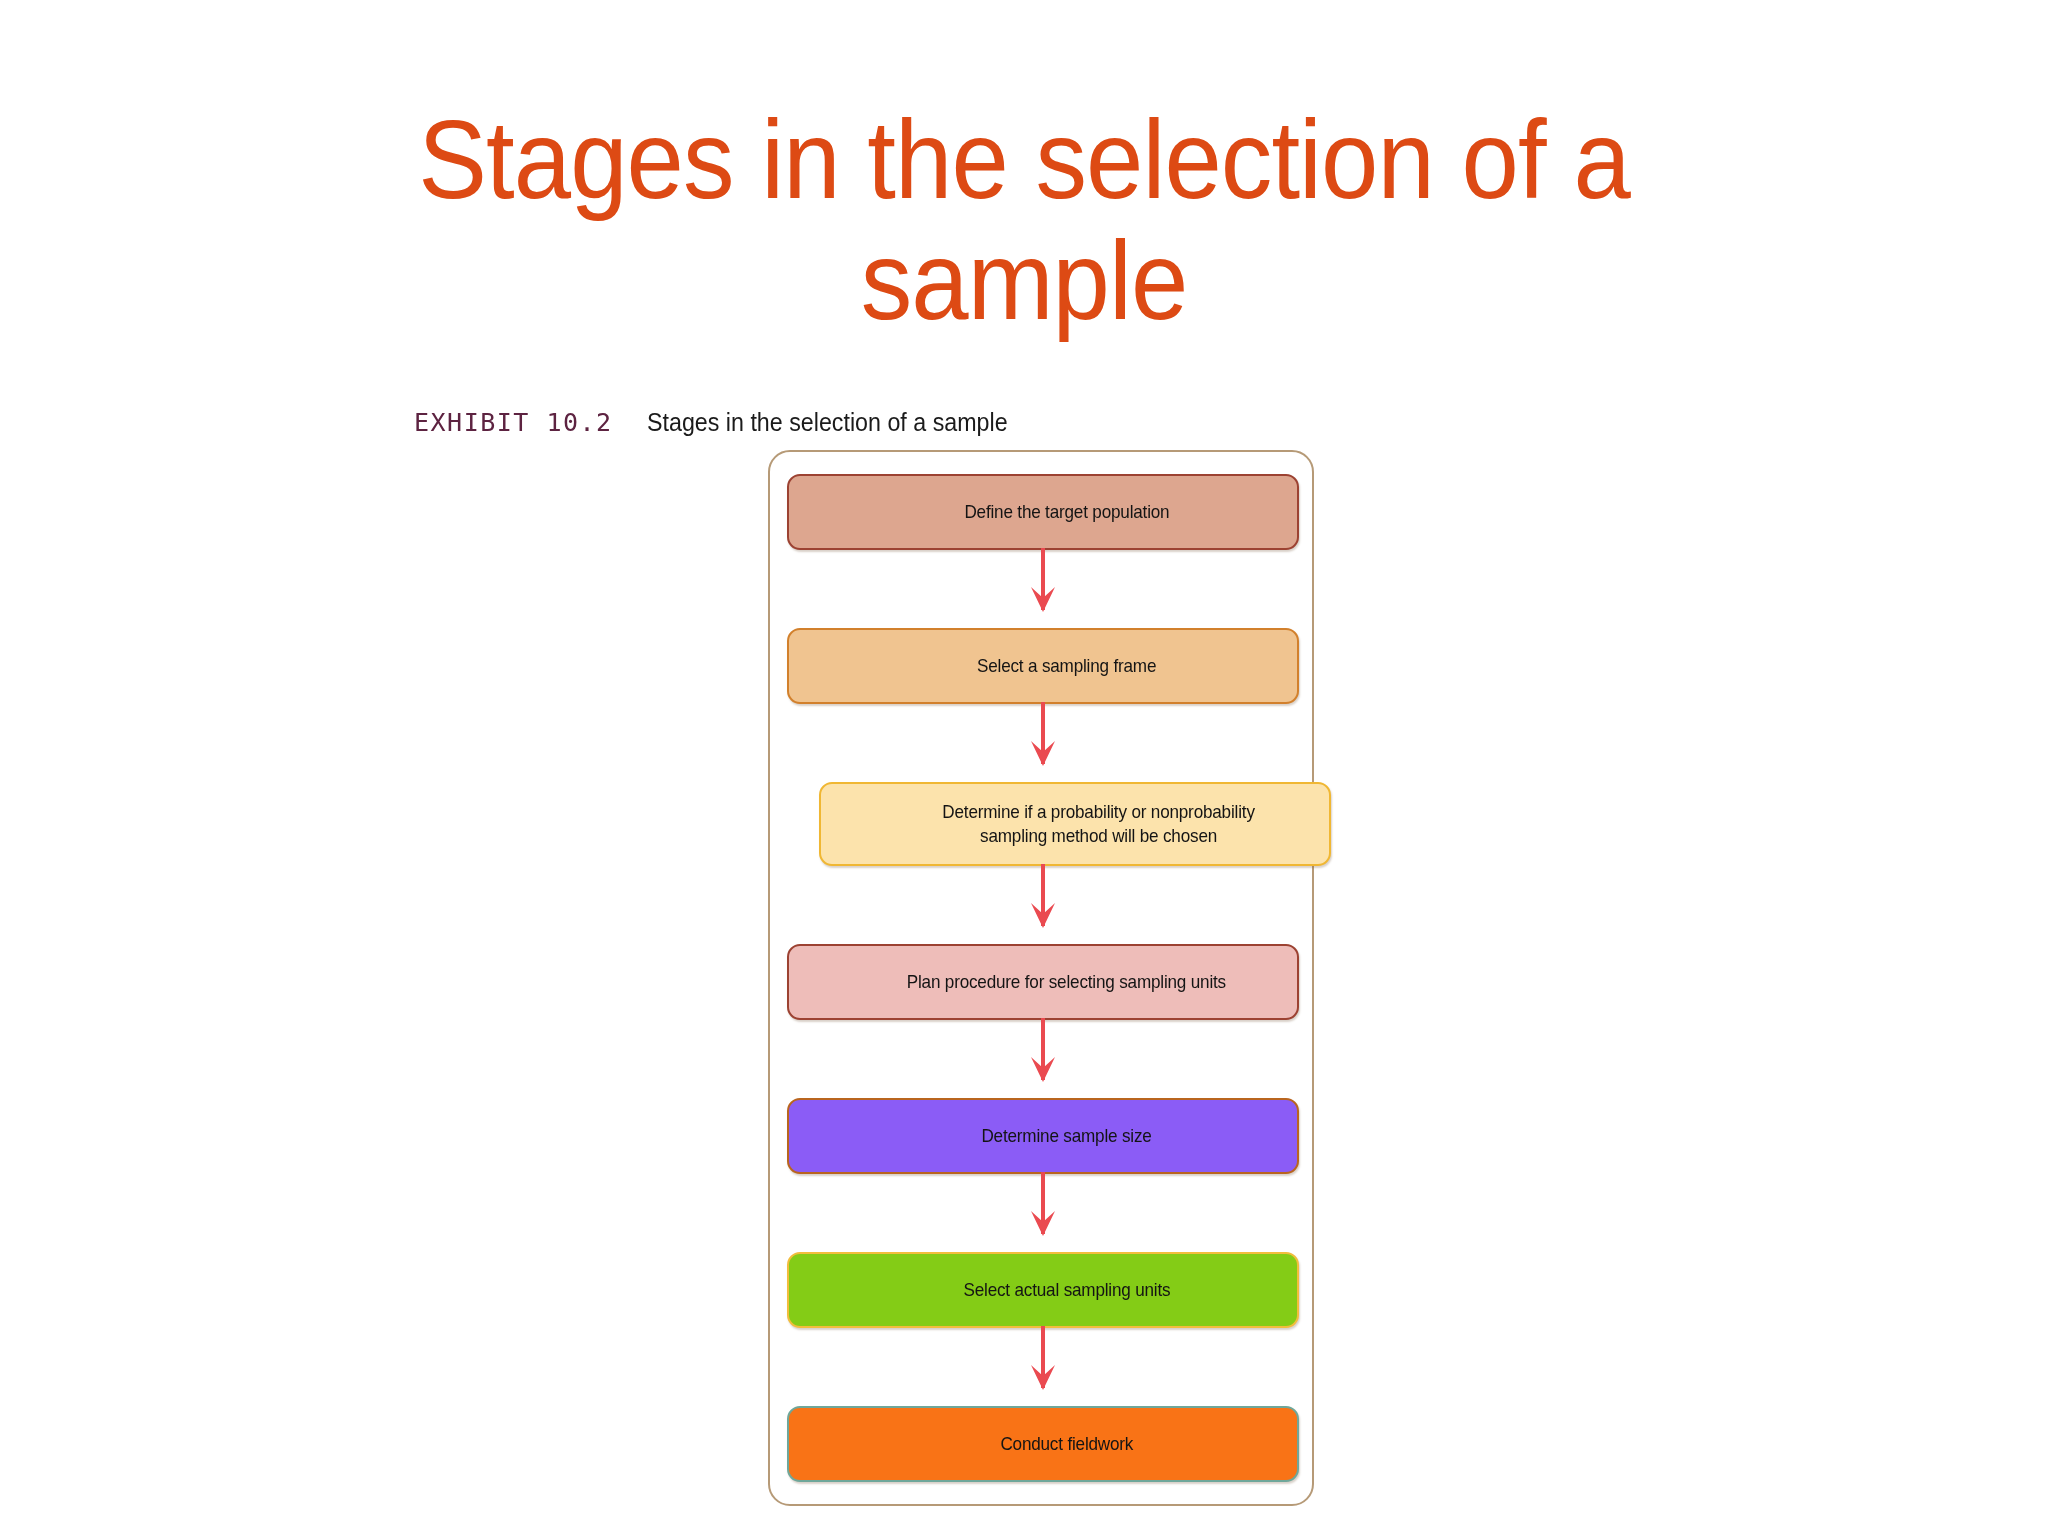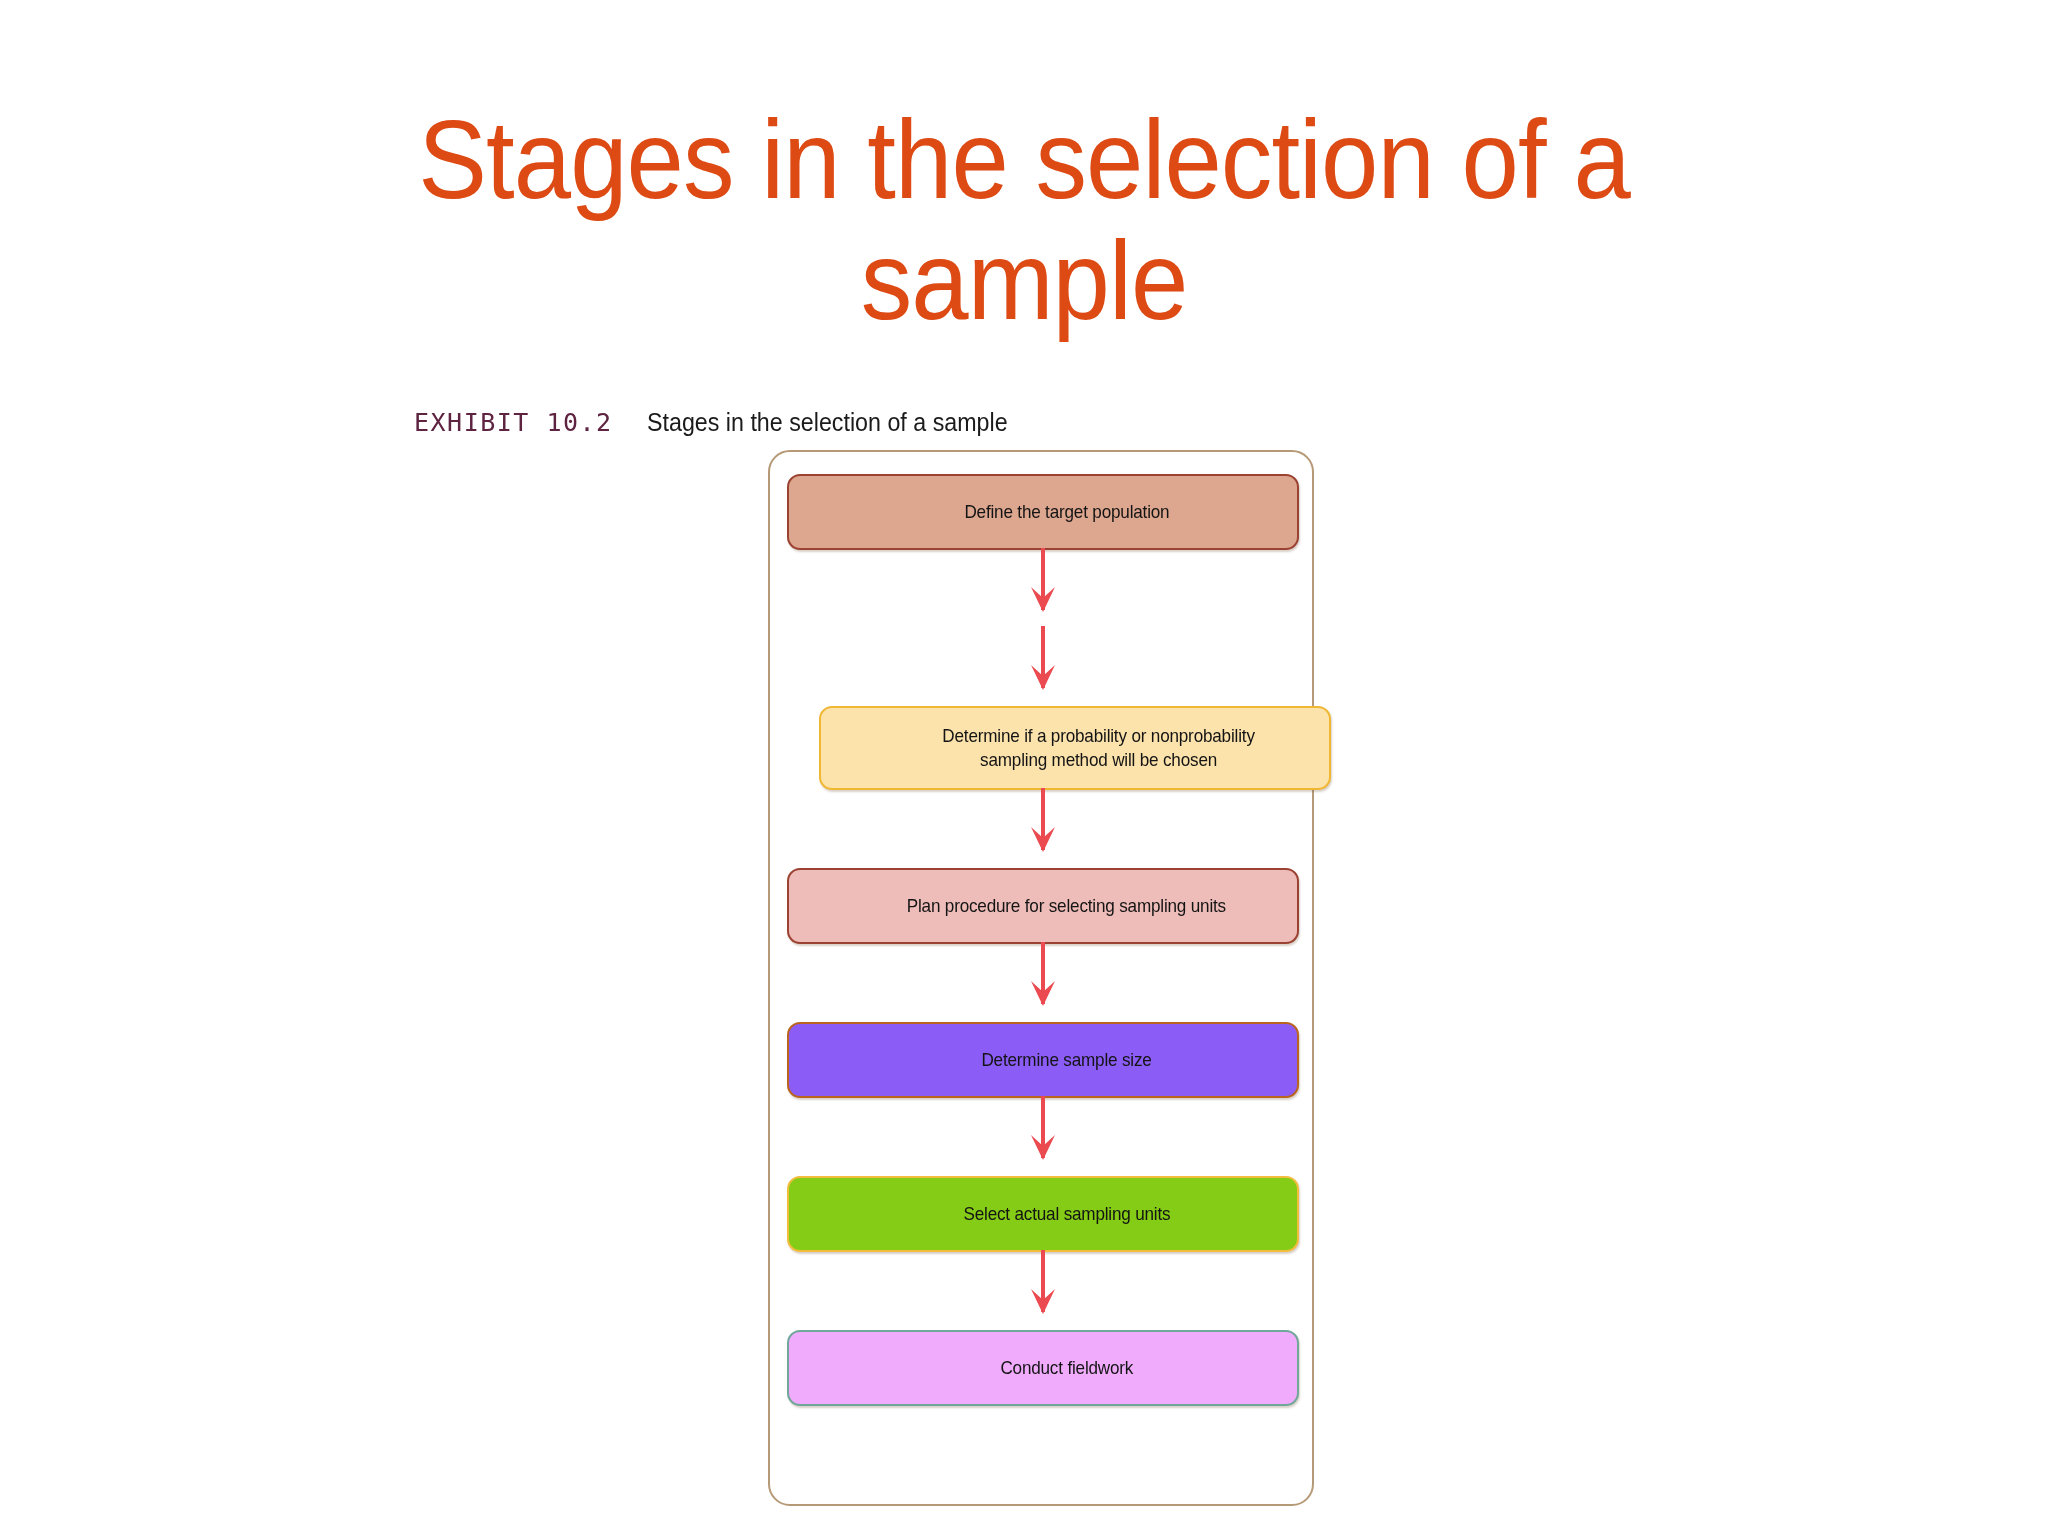--- a/index.html
+++ b/index.html
@@ -168,20 +168,25 @@
           </div>
         </div>
         <div class="connector">
           <div class="stem" style="background: rgb(234, 74, 80);"></div>
           <div class="head">
             <svg width="26" height="30" viewBox="0 0 26 30">
               <path d="M1 1 L13 26 L25 1 L13 12 Z" fill="#ea4a50"></path>
             </svg>
           </div>
         </div>
+        <div class="flow-step">
+          <div class="flow-box h-one" style="background: rgb(240, 196, 144); border-color: rgb(210, 128, 44);">
+            <div class="flow-label">Select a sampling frame</div>
+          </div>
+        </div>
         <div class="connector">
           <div class="stem" style="background: rgb(234, 74, 80);"></div>
           <div class="head">
             <svg width="26" height="30" viewBox="0 0 26 30">
               <path d="M1 1 L13 26 L25 1 L13 12 Z" fill="#ea4a50"></path>
             </svg>
           </div>
         </div>
         <div class="flow-step">
           <div class="flow-box h-two" style="background: rgb(252, 227, 172); border-color: rgb(240, 183, 51);">
@@ -230,21 +235,21 @@
         </div>
         <div class="connector">
           <div class="stem" style="background: rgb(234, 74, 80);"></div>
           <div class="head">
             <svg width="26" height="30" viewBox="0 0 26 30">
               <path d="M1 1 L13 26 L25 1 L13 12 Z" fill="#ea4a50"></path>
             </svg>
           </div>
         </div>
         <div class="flow-step">
-          <div class="flow-box h-one" style="background: #f0abfc; border-color: rgb(111, 167, 154);">
+          <div class="flow-box h-one" style="background: #f97316; border-color: rgb(111, 167, 154);">
             <div class="flow-label">Conduct fieldwork</div>
           </div>
         </div>
       </div>
   </div>
 
   <div id="page-number" style="position:absolute;left:1845px;top:1420px;font-size:42px;color:#000000;font-family:'Liberation Sans',sans-serif;">19</div>
 
 </div>
 

